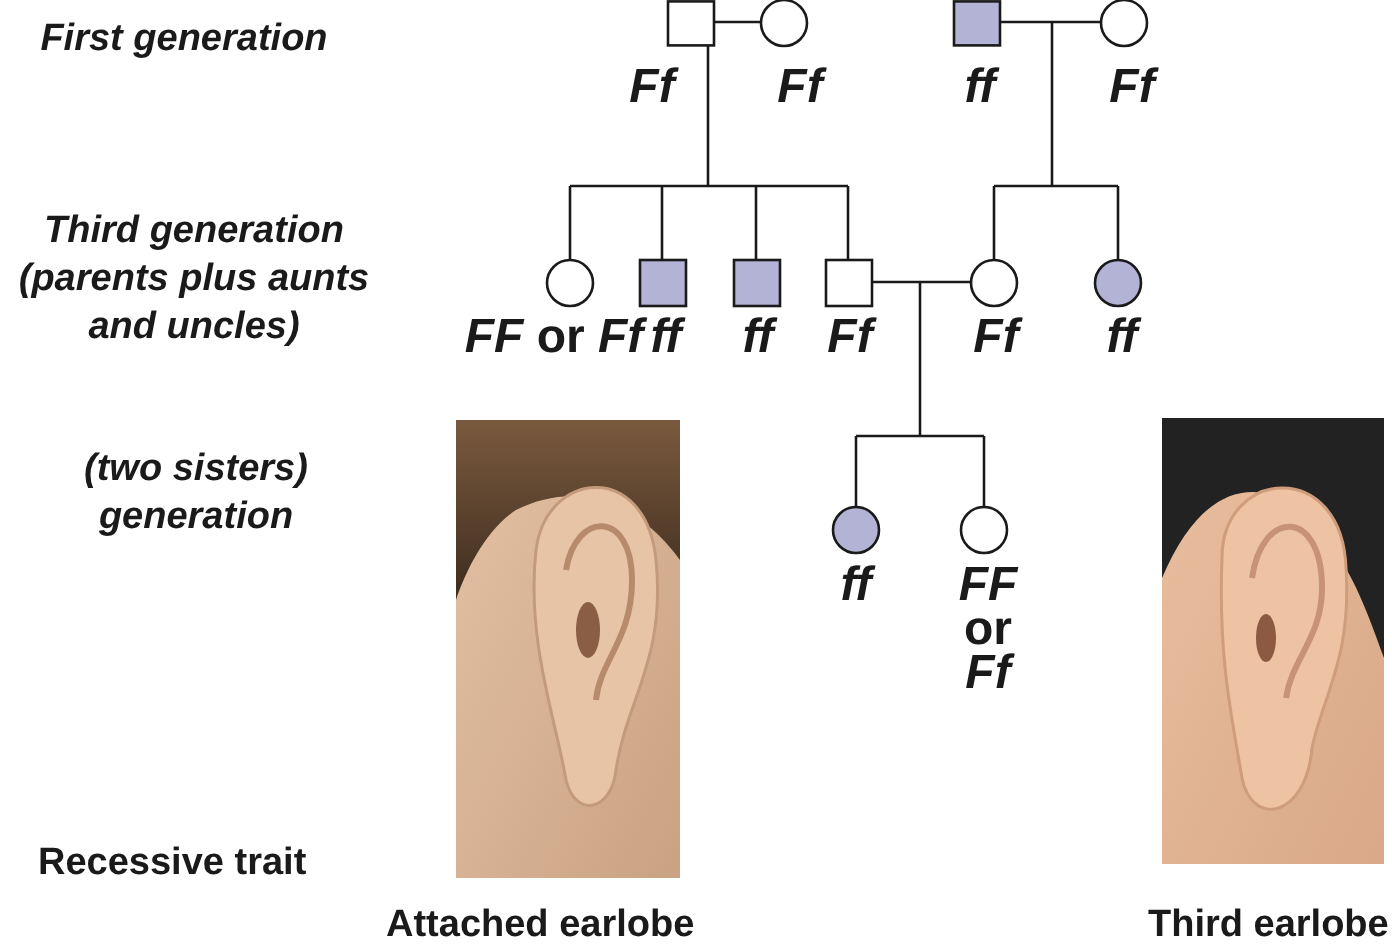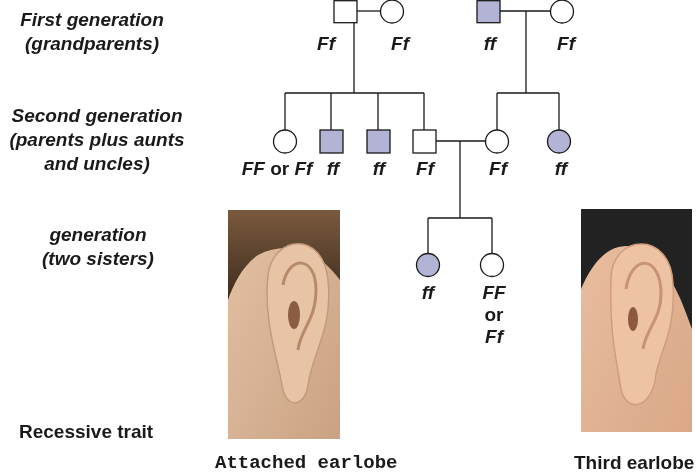--- a/index.html
+++ b/index.html
@@ -1,39 +1,38 @@
 <!DOCTYPE html>
 <html><head>
 <meta charset="utf-8">
 <style>
   html, body { margin: 0; padding: 0; background: #ffffff; }
   body { width: 696px; height: 473px; position: relative; overflow: hidden;
          font-family: "Liberation Sans", sans-serif; color: #1a1a1a; }
   .gen-label { position: absolute; font-weight: bold; font-size: 19px; line-height: 24px; text-align: center; font-style: italic; }
-  .geno { position: absolute; font-weight: bold; font-style: italic; font-size: 19px; line-height: 22px; text-align: center; }
+  .geno { position: absolute; font-weight: bold; font-style: italic; font-size: 24px; line-height: 22px; text-align: center; }
   .geno .or { font-style: normal; }
   .caption { position: absolute; font-weight: bold; font-size: 19px; line-height: 22px; white-space: nowrap; }
   svg.pedigree { position: absolute; left: 0; top: 0; }
   .photo { position: absolute; overflow: hidden; }
 </style>
 </head>
 <body>
 
 <div class="gen-label" style="left:2px; top:8px; width:180px;">
   <div>First generation</div>
-  <div>(grandparents)</div>
 </div>
 <div class="gen-label" style="left:0px; top:104px; width:194px;">
-  <div>Second generation</div>
+  <div>Third generation</div>
   <div>(parents plus aunts</div>
   <div>and uncles)</div>
 </div>
 <div class="gen-label" style="left:18px; top:223px; width:160px;">
+  <div>(two sisters)</div>
   <div>generation</div>
-  <div>(two sisters)</div>
 </div>
 <div class="caption" style="left:19px; top:421px;">Recessive trait</div>
 
 <svg class="pedigree" width="696" height="473">
   <g id="lines" stroke="#1a1a1a" stroke-width="1.3" fill="none">
 
     <line x1="357" y1="11" x2="380" y2="11"></line>
     <line x1="354" y1="11" x2="354" y2="93"></line>
     <line x1="285" y1="93" x2="424" y2="93"></line>
     <line x1="285" y1="93" x2="285" y2="130"></line>
@@ -107,21 +106,21 @@
         <stop offset="1" stop-color="#3e2c1e"></stop>
       </linearGradient>
     </defs>
     <rect width="112" height="229" fill="url(#skinA)"></rect>
     <path d="M0 0 H112 V70 C90 40 60 30 30 45 C15 55 5 75 0 90 Z" fill="url(#hairA)"></path>
     <path d="M40 65 C45 25 95 20 100 70 C105 120 85 140 80 175 C78 195 60 200 55 180 C50 150 35 110 40 65 Z" fill="#e8c4a6" stroke="#c49a7c" stroke-width="1.5"></path>
     <path d="M55 75 C60 45 88 45 88 80 C88 110 72 120 70 140" fill="none" stroke="#b88a6c" stroke-width="3"></path>
     <ellipse cx="66" cy="105" rx="6" ry="14" fill="#8a5e44"></ellipse>
   </svg>
 </div>
-<div class="caption" style="left:215px; top:452px;font-family:Liberation Mono, monospace;">Attached earlobe</div>
+<div class="caption" style="left:193px; top:452px;">Attached earlobe</div>
 
 <div class="photo" style="left:581px; top:209px; width:111px; height:223px;">
   <svg width="111" height="223" viewBox="0 0 111 223">
     <defs>
       <linearGradient id="skinF" x1="0" y1="0" x2="1" y2="1">
         <stop offset="0" stop-color="#e9bfa0"></stop>
         <stop offset="1" stop-color="#d9a887"></stop>
       </linearGradient>
     </defs>
     <rect width="111" height="223" fill="url(#skinF)"></rect>

